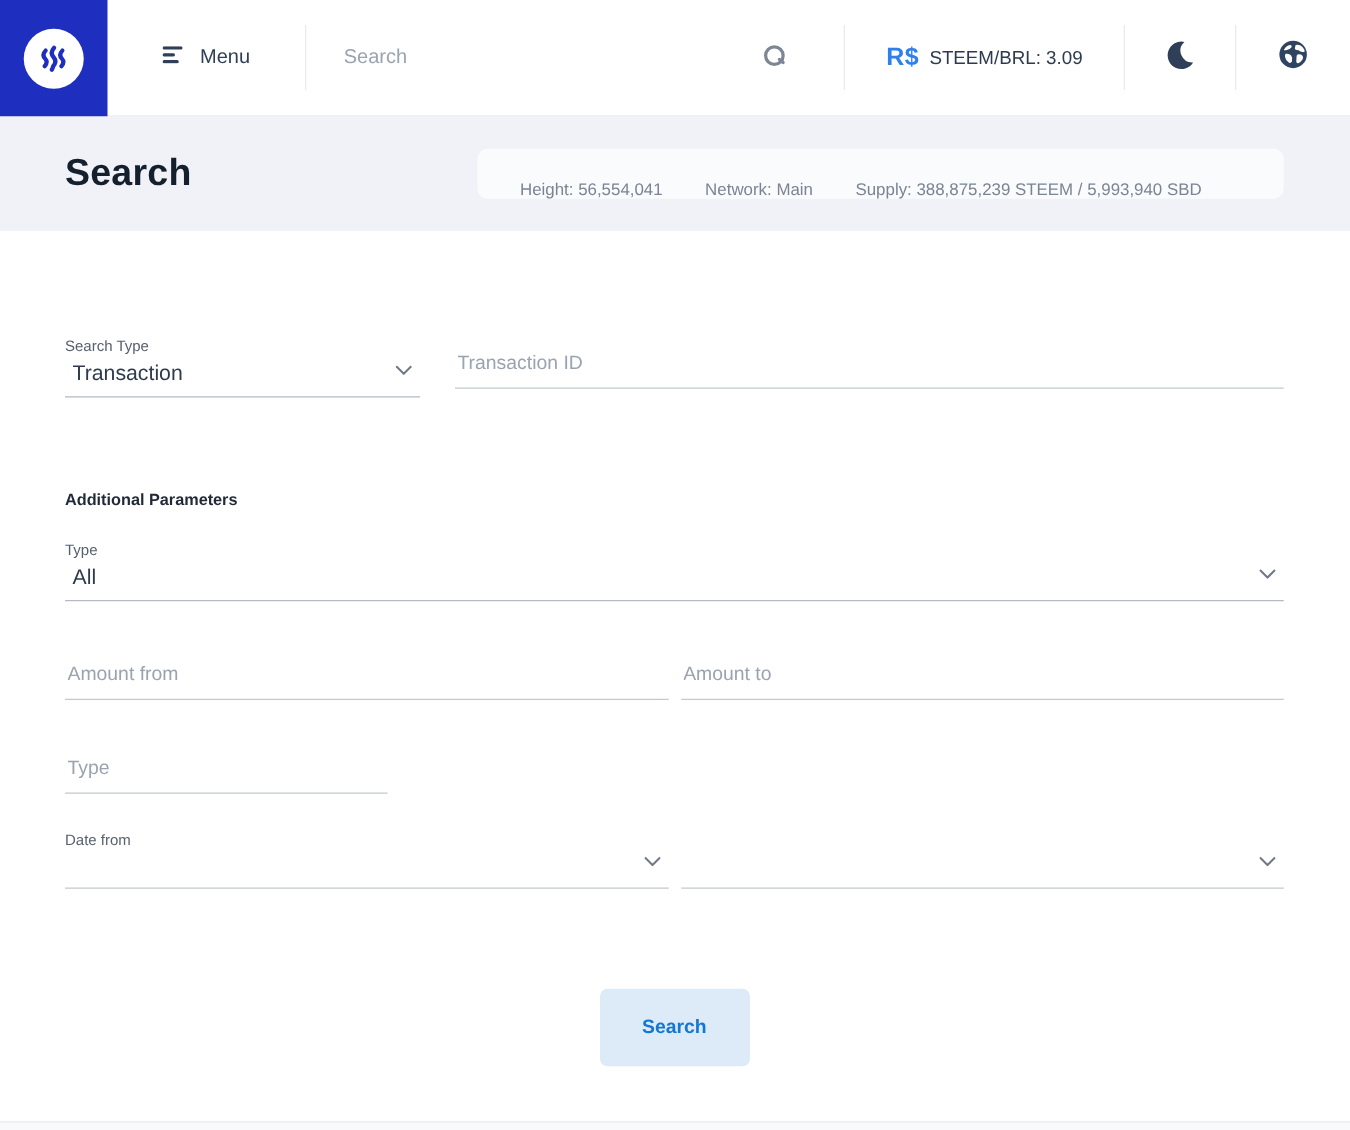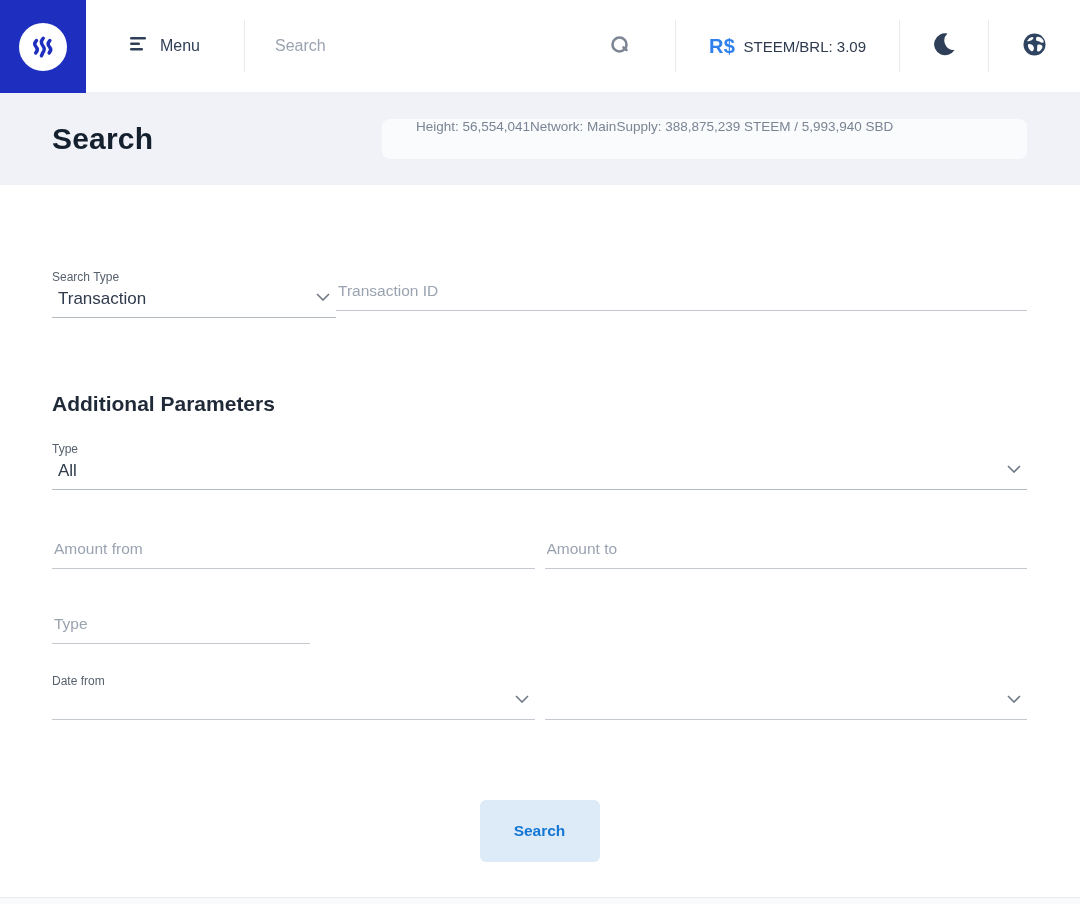--- a/index.html
+++ b/index.html
@@ -21,37 +21,37 @@
   .nav-search-input::placeholder{ color:#9aa3b0; }
   .search-icon-btn{ background:none; border:none; cursor:pointer; padding:6px; margin-right:8px; display:flex; }
   .price-sec{ width:223px; justify-content:center; gap:8px; cursor:pointer; }
   .price-symbol{ font-size:20px; font-weight:700; color:#2f80ed; letter-spacing:0.5px; }
   .price-label{ font-size:15px; color:#2e3a4e; }
   .icon-sec{ width:88px; justify-content:center; cursor:pointer; }
   .globe-sec{ width:91px; }
   
   .page-header{ height:92px; background:#f0f2f7; display:flex; align-items:center; padding:0 53px 0 52px; }
   .page-title{ font-size:30px; font-weight:700; color:#15202e; letter-spacing:0.2px; }
-  .stats-pill{ margin-left:auto; background:#fafbfd; border-radius:8px; height:40px; width:645px; display:flex; align-items:flex-start; padding:0 34px; }
+  .stats-pill{ margin-left:auto; background:#fafbfd; border-radius:8px; height:40px; width:645px; display:flex; align-items:flex-end; gap:34px; padding:0 34px; }
   .stat-item{ font-size:13.5px; color:#7a8494; white-space:nowrap; }
   
   .main{ background:#ffffff; height:712px; padding:85px 53px 0 52px; }
-  .row{ display:flex; }
+  .row{ display:flex; gap:28px; }
   .row2{ display:flex; gap:10px; }
   .field{ position:relative; }
   .field-label{ font-size:12px; color:#57616e; margin-bottom:3px; display:block; }
   .select-value{ font-size:17px; color:#2f3b4c; padding:2px 24px 8px 6px; cursor:pointer; }
   .underline{ border-bottom:1px solid #b3bac2; }
   .underline-light{ border-bottom:1px solid #c4c9d0; }
   .chevron{ position:absolute; right:6px; bottom:12px; }
   .text-input{ border:none; outline:none; border-bottom:1px solid #c4c9d0; font-size:15.5px; color:#2f3b4c; padding:4px 2px 10px 2px; width:100%; background:transparent; }
   .text-input::placeholder{ color:#9aa3b0; }
   .w-searchtype{ width:284px; flex:0 0 284px; }
   .grow{ flex:1; }
-  .section-title{ font-size:21px; font-weight:700; color:#1f2937; margin-top:74px; }
+  .section-title{ font-size:13px; font-weight:700; color:#1f2937; margin-top:74px; }
   .full-select{ margin-top:26px; }
   .amount-row{ margin-top:46px; }
   .half{ flex:1; }
   .type-input-wrap{ margin-top:42px; width:258px; }
   .date-row{ margin-top:30px; }
   .date-select{ height:28px; cursor:pointer; }
   .btn-row{ display:flex; justify-content:center; margin-top:80px; }
   .search-btn{ width:120px; height:62px; background:#ddeaf7; color:#1377d4; font-family:"Liberation Sans",sans-serif; font-size:15.5px; font-weight:700; border:none; border-radius:6px; cursor:pointer; }
   
   .footer{ height:7px; background:#f9fafc; border-top:1px solid #e7eaee; }

